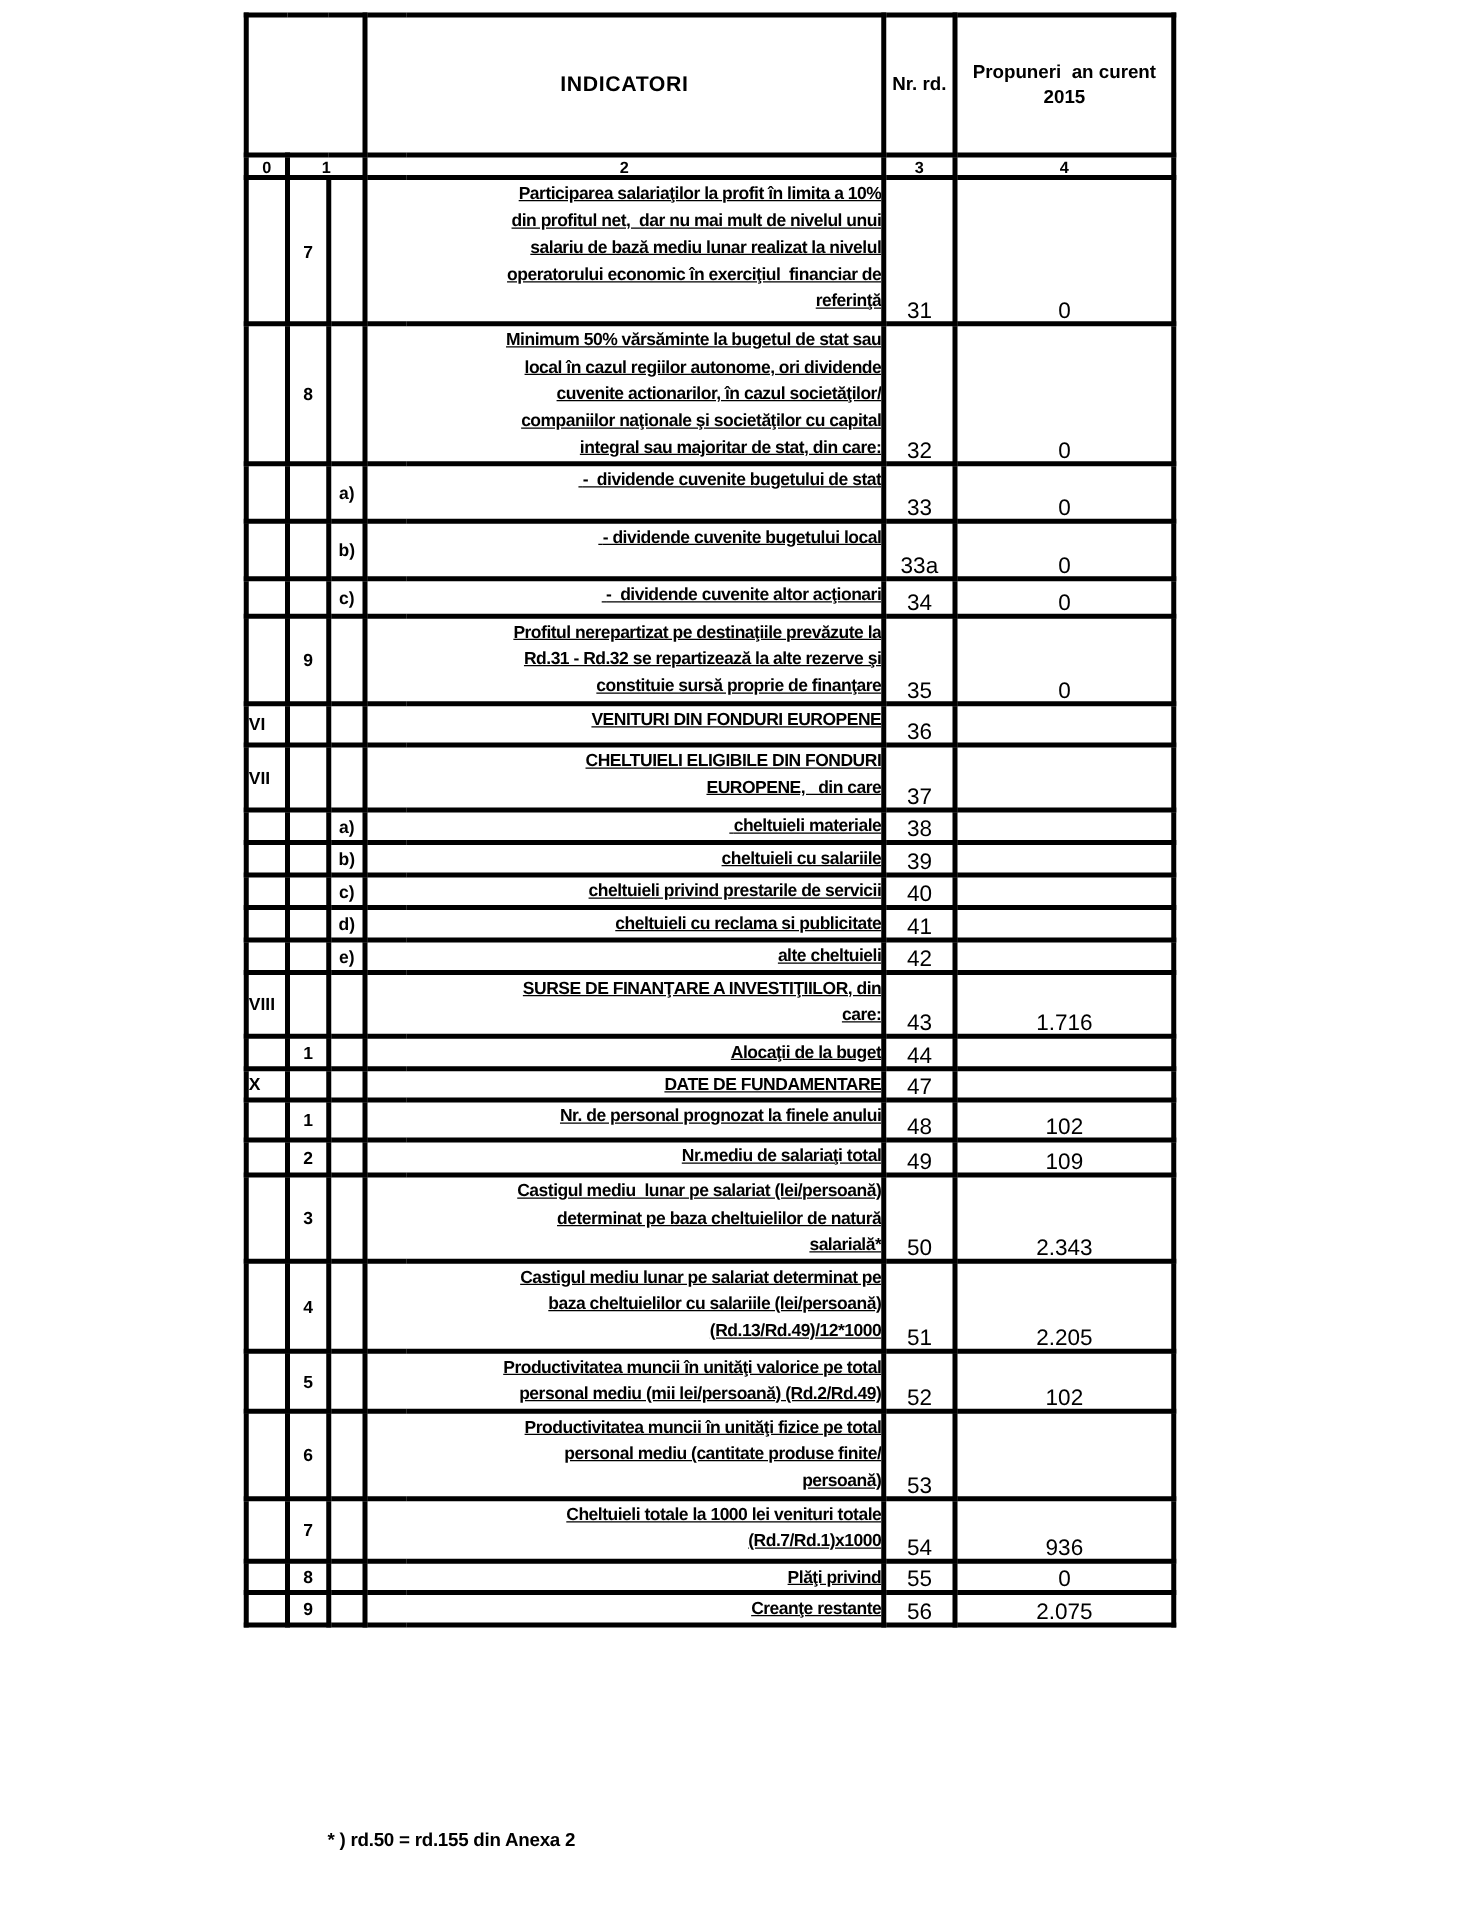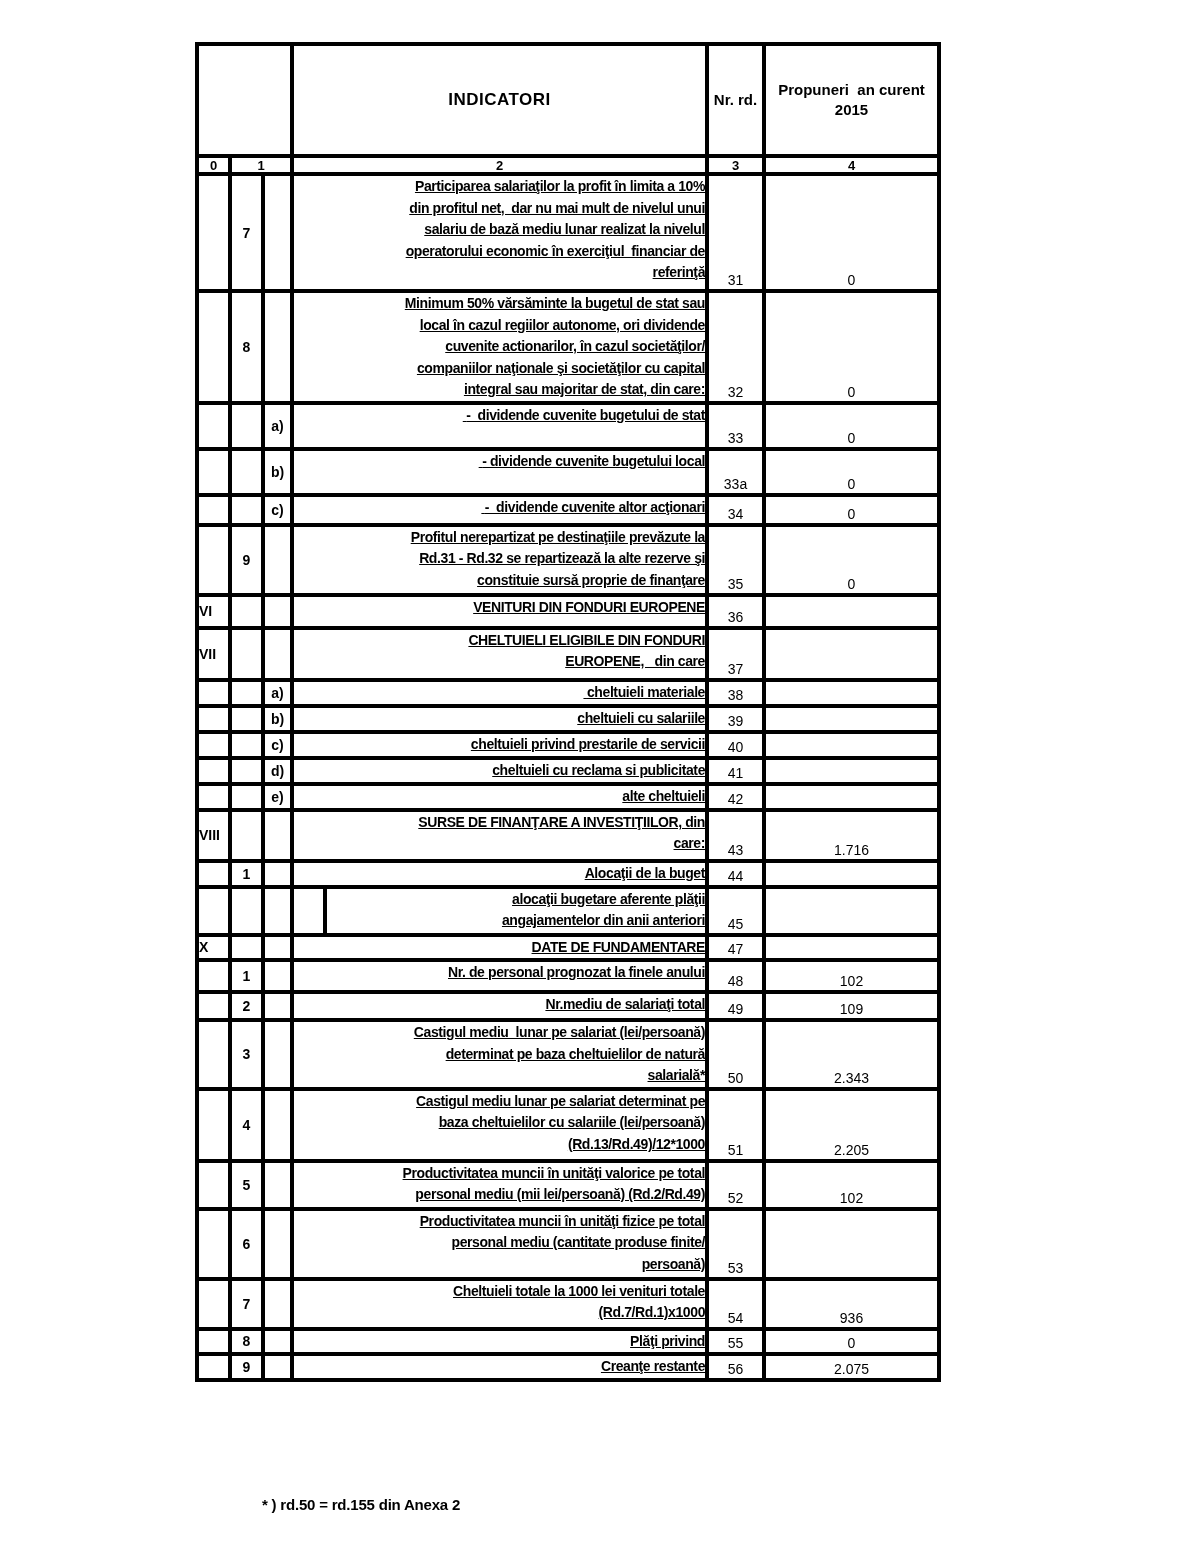--- a/index.html
+++ b/index.html
@@ -7,21 +7,20 @@
     padding: 0;
     background: #ffffff;
   }
   .page {
     position: relative;
     width: 1182px;
     height: 1488px;
     background: #ffffff;
     font-family: "Liberation Sans", "DejaVu Sans", sans-serif;
     color: #000000;
-    margin-top: 32px;
   }
   table.budget {
     position: absolute;
     left: 195px;
     top: 10px;
     width: 742px;
     border-collapse: collapse;
     table-layout: fixed;
     border: 4px solid #000;
   }
@@ -77,21 +76,21 @@
     font-weight: bold;
     text-align: right;
     vertical-align: top;
     padding: 1px 2px 1px 4px;
     line-height: 21.5px;
     letter-spacing: -0.4px;
     white-space: pre-wrap;
     text-decoration: underline;
   }
   td.c-nr, td.c-val {
-    font-size: 14px;
+    font-size: 18px;
     font-weight: normal;
     text-align: center;
     vertical-align: bottom;
     padding-bottom: 3px;
     line-height: 17px;
   }
   .footnote {
     position: absolute;
     left: 262px;
     top: 1464px;
@@ -258,30 +257,20 @@
           <td class="c-val">1.716</td>
         </tr>
         <tr style="height: 26px;">
           <td class="c-roman"></td>
           <td class="c-num">1</td>
           <td class="c-letter"></td>
           <td class="c-text" colspan="2">Alocaţii de la buget</td>
           <td class="c-nr">44</td>
           <td class="c-val"></td>
         </tr>
-        <tr style="height: 48px;">
-          <td class="c-roman"></td>
-          <td class="c-num"></td>
-          <td class="c-letter"></td>
-          <td class="c-indent"></td>
-          <td class="c-text">alocaţii bugetare aferente plăţii
-angajamentelor din anii anteriori</td>
-          <td class="c-nr">45</td>
-          <td class="c-val"></td>
-        </tr>
         <tr style="height: 24px;">
           <td class="c-roman">X</td>
           <td class="c-num"></td>
           <td class="c-letter"></td>
           <td class="c-text" colspan="2">DATE DE FUNDAMENTARE</td>
           <td class="c-nr">47</td>
           <td class="c-val"></td>
         </tr>
         <tr style="height: 32px;">
           <td class="c-roman"></td>

